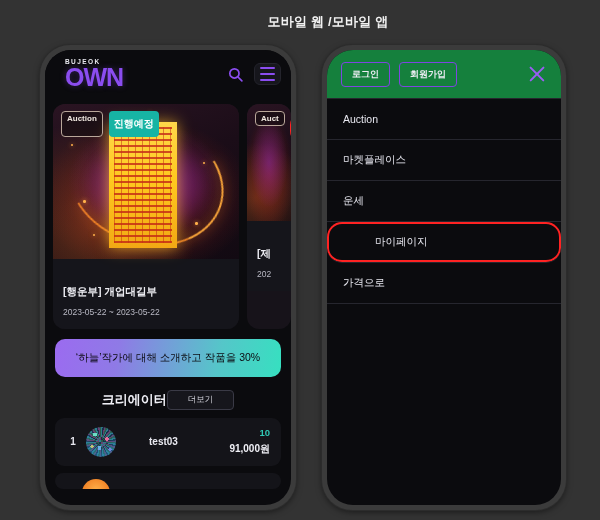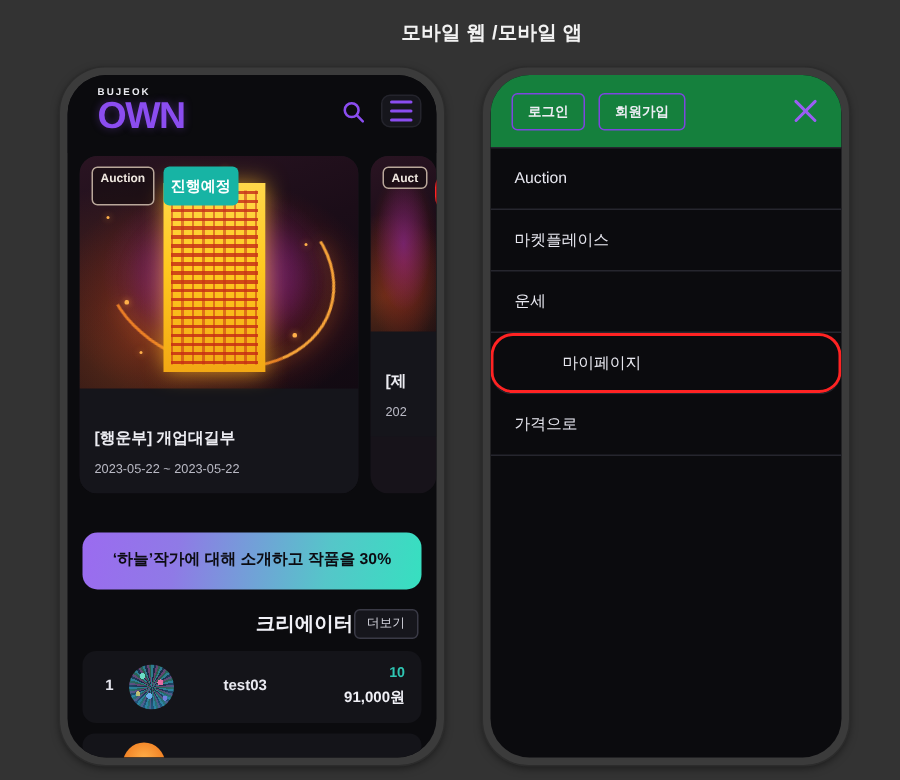--- a/index.html
+++ b/index.html
@@ -136,35 +136,35 @@
   }
   .art-meta{ padding:26px 10px 12px 10px; background:#15151b; }
   .art-title{
     font-size:10.5px; font-weight:700; color:#ececf2; white-space:nowrap;
     overflow:hidden;
   }
   .art-date{ font-size:8.5px; color:#b9b9c4; margin-top:8px; white-space:nowrap;}
 
   
   .promo{
-    margin:26px 10px 0 10px; border-radius:10px; padding:11px 0;
+    margin:10px 10px 0 10px; border-radius:10px; padding:11px 0;
     text-align:center; line-height:1.5;
     background:linear-gradient(100deg,#9b6bf0 0%,#8f7ae6 28%,#55c6c9 72%,#36e0c0 100%);
-    color:#0c0c12; font-size:10.5px; font-weight:700;
+    color:#0c0c12; font-size:10.5px; font-weight:400;
   }
 
   
   .sect-head{
-    display:flex; align-items:center; justify-content:flex-end;
+    display:flex; align-items:center; justify-content:center;
     padding:13px 12px 8px 12px;
   }
   .sect-title{ font-size:13px; font-weight:800; color:#f0f0f6; }
   .more-btn{
     font-size:8.5px; color:#d7d7e0; border:1px solid #3a3a46;
-    border-radius:4px; padding:3px 8px; background:#16161c; cursor:pointer;
+    border-radius:4px; padding:3px 20px; background:#16161c; cursor:pointer;
   }
   .creator-row{
     margin:0 10px 7px 10px; background:#141419; border-radius:9px;
     padding:9px 11px; display:flex; align-items:center; position:relative;
     min-height:44px;
   }
   .rank{ font-size:10px; font-weight:700; color:#e6e6ee; width:14px; text-align:center;}
   .avatar{
     width:30px; height:30px; border-radius:50%; margin:0 9px 0 6px;
     background:

